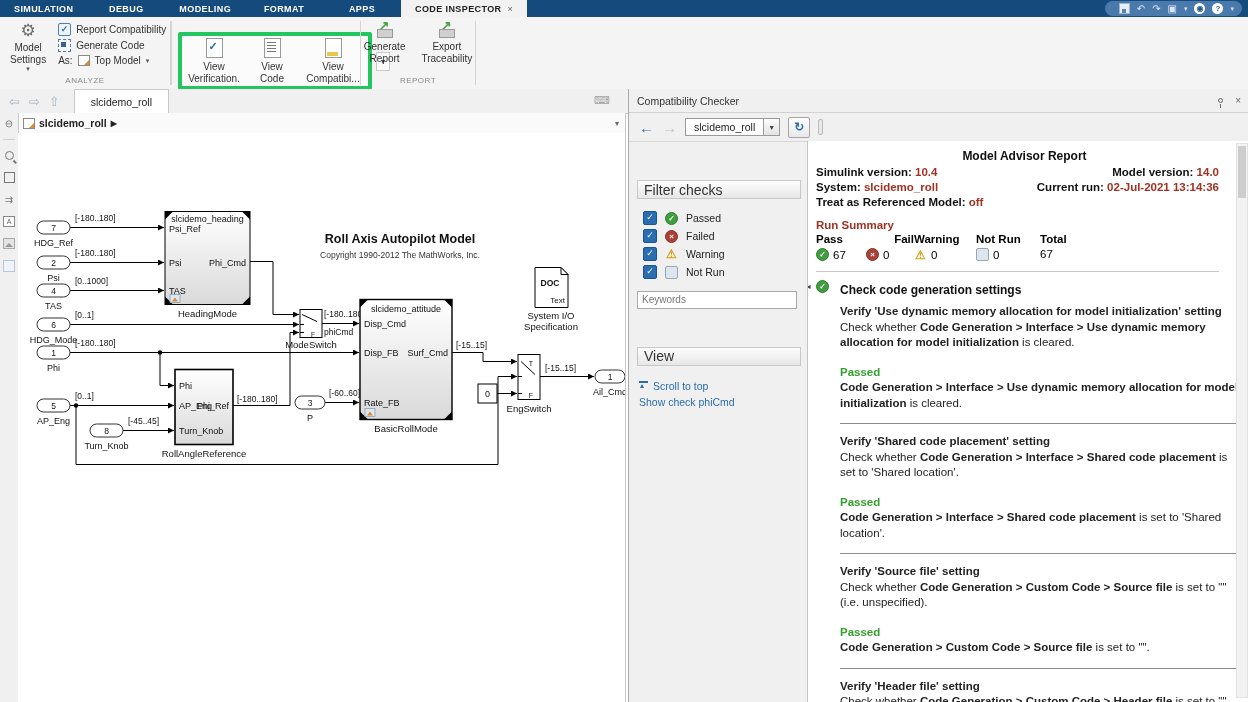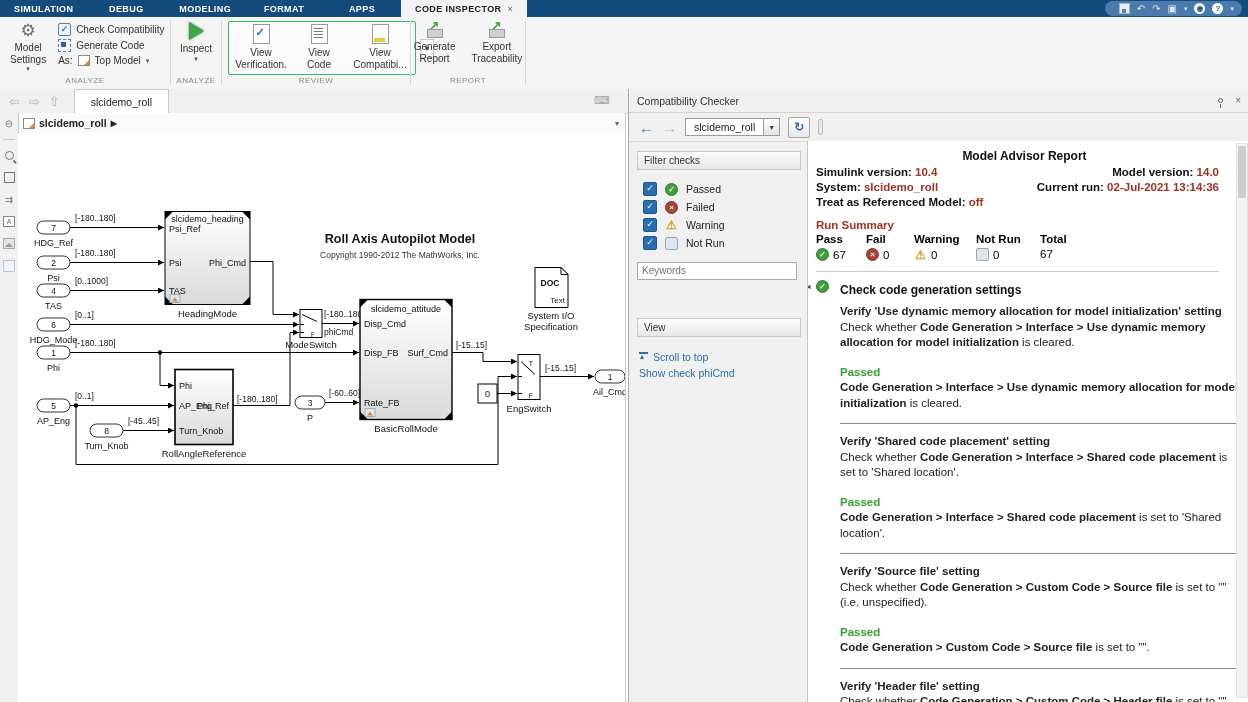--- a/index.html
+++ b/index.html
@@ -28,21 +28,21 @@
   .gear{font-size:17px;color:#6d6d6d;line-height:1;}
   .caret{font-size:7px;color:#555;}
   .stack{display:flex;flex-direction:column;justify-content:flex-start;gap:3px;padding:3px 6px;font-size:10px;color:#333;}
   .srow{display:flex;align-items:center;gap:5px;white-space:nowrap;}
   .ck{width:11px;height:11px;background:#eef4fb;border:1px solid #4a7fb5;border-radius:2px;color:#2a6db0;font-size:9px;font-weight:bold;line-height:10px;text-align:center;}
   .gc{width:11px;height:11px;border:1px dashed #4a7fb5;background:#f4f8fc;position:relative;}
   .gc:after{content:"";position:absolute;left:2px;top:2px;width:5px;height:5px;background:#35609c;}
   .mico{width:10px;height:9px;border:1px solid #8a8a8a;background:#fff;position:relative;}
   .mico:after{content:"";position:absolute;right:0;bottom:0;border-left:5px solid transparent;border-bottom:5px solid #e08a2e;}
   .play{width:0;height:0;border-left:15px solid #44a449;border-top:9px solid transparent;border-bottom:9px solid transparent;filter:drop-shadow(0 0 1px #2f7d34);}
-  .revbox{display:flex;border:1px solid #22c55e;background:#fbfbfb;border-radius:2px;margin:1px 2px;}
+  .revbox{display:flex;border:4px solid #22c55e;background:#fbfbfb;border-radius:2px;margin:12px 2px;}
   .page{width:15px;height:18px;background:#fff;border:1px solid #999;position:relative;}
   .page.vchk:after{content:"✓";position:absolute;left:2px;top:1px;color:#2a6db0;font-size:11px;font-weight:bold;}
   .page.code:after{content:"";position:absolute;left:2px;top:3px;width:9px;height:10px;background:repeating-linear-gradient(#777 0 1px,transparent 1px 3px);}
   .page.compat:after{content:"";position:absolute;left:1px;bottom:1px;width:11px;height:4px;background:#e8c84a;}
   .traybtn{position:relative;width:18px;height:16px;}
   .traybtn .tray{position:absolute;left:1px;bottom:0;width:14px;height:7px;background:#cfcfcf;border:1px solid #9a9a9a;}
   .traybtn .garr{position:absolute;left:3px;top:-3px;color:#4aa24a;font-size:13px;font-weight:bold;line-height:1;}
   .dropbtn{align-self:center;font-size:8px;color:#444;padding:4px 4px;border:1px solid #c9c9c9;background:#fbfbfb;margin-left:2px;}
 
   
@@ -88,21 +88,21 @@
   .bk{font-size:15px;font-weight:bold;color:#2f6fb1;line-height:1;}
   .fw{font-size:15px;font-weight:bold;color:#bcbcbc;line-height:1;}
   .mselect{display:flex;align-items:stretch;height:18px;}
   .mselect .val{background:#fff;border:1px solid #9a9a9a;padding:0 8px;font-size:10.5px;display:flex;align-items:center;color:#222;}
   .mselect .drp{width:15px;border:1px solid #9a9a9a;border-left:none;background:linear-gradient(#fdfdfd,#e3e3e3);font-size:7px;color:#444;display:flex;align-items:center;justify-content:center;}
   .refresh{width:20px;height:19px;border:1px solid #a5a5a5;border-radius:2px;background:linear-gradient(#fdfdfd,#e9e9e9);color:#2f6fb1;font-size:12px;font-weight:bold;display:flex;align-items:center;justify-content:center;}
   .grip{width:3px;height:14px;border:1px solid #bbb;border-radius:2px;background:#e8e8e8;}
   .pbody{position:absolute;left:0;top:52px;right:0;bottom:0;display:flex;}
 
   .filtercol{width:178px;padding:10px 6px 0 8px;box-sizing:border-box;}
-  .secbar{height:17px;background:linear-gradient(#fdfdfd,#e6e6e6);border:1px solid #c8c8c8;display:flex;align-items:center;padding:0 6px;font-size:10px;color:#333;}
+  .secbar{height:17px;background:linear-gradient(#fdfdfd,#e6e6e6);border:1px solid #c8c8c8;display:flex;align-items:center;padding:0 6px;font-size:14px;color:#333;margin-top:29px;}
   .fitems{padding:12px 0 10px 6px;display:flex;flex-direction:column;gap:4px;}
   .fitem{display:flex;align-items:center;gap:8px;font-size:10.5px;color:#222;}
   .cbx{width:12px;height:12px;background:#2a6db0;border:1px solid #1d558e;border-radius:2px;color:#fff;font-size:9px;line-height:11px;text-align:center;}
   .ic{width:13px;height:13px;border-radius:50%;color:#fff;font-size:8px;font-weight:bold;display:inline-flex;align-items:center;justify-content:center;flex:0 0 auto;}
   .ic-passed{background:#3f9e3f;border:1px solid #2f7d2f;box-sizing:border-box;}
   .ic-failed{background:#a94136;border:1px solid #8c3129;box-sizing:border-box;}
   .ic-warning{background:none;color:#d9a015;font-size:12px;width:13px;height:13px;border:none;}
   .ic-notrun{border-radius:2px;background:#dde6ee;border:1px solid #9aa7b2;box-sizing:border-box;}
   .kwinput{width:150px;height:14px;border:1px solid #a9a9a9;font-size:10px;padding:1px 4px;color:#333;font-family:"Liberation Sans",sans-serif;}
   .viewsec{margin-top:38px;}
@@ -169,47 +169,37 @@
     <div class="rgroup" style="width:170px;">
       <div class="ritems">
         <div class="bigbtn">
           <span class="gear">⚙</span>
           <span class="lbl">Model Settings</span>
           <span class="caret">▾</span>
         </div>
         <div class="stack">
           <div class="srow">
             <span class="ck">✓</span>
-            <span>Check Compatibility</span>
+            <span>Report Compatibility</span>
           </div>
           <div class="srow">
             <span class="gc"></span>
             <span>Generate Code</span>
           </div>
           <div class="srow">
             <span>As:</span>
             <span class="mico"></span>
             <span>Top Model</span>
             <span class="caret">▾</span>
           </div>
         </div>
       </div>
       <div class="rcaption">ANALYZE</div>
     </div>
     <div class="rsep"></div>
-    <div class="rgroup" style="width:50px;">
-      <div class="ritems" style="justify-content:center;">
-        <div class="bigbtn">
-          <span class="play"></span>
-          <span class="lbl">Inspect</span>
-          <span class="caret">▾</span>
-        </div>
-      </div>
-      <div class="rcaption">ANALYZE</div>
-    </div>
     <div class="rsep"></div>
     <div class="rgroup" style="width:188px;">
       <div class="ritems">
         <div class="revbox">
           <div class="bigbtn" style="width:52px;">
             <span class="page vchk"></span>
             <span class="lbl">View Verification.</span>
           </div>
           <div class="bigbtn" style="width:40px;">
             <span class="page code"></span>
@@ -531,21 +521,21 @@
           </div>
           <div class="rsum-title">Run Summary</div>
           <div class="rsum">
             <div class="col" style="width:50px;">
                 <span class="h">Pass</span>
                 <span class="vcell">
                   <span class="ic ic-passed">✓</span>
                   <span>67</span>
                 </span>
               </div>
-            <div class="col" style="width:48px;">
+            <div class="col" style="width:48px;text-align:right;">
                 <span class="h">Fail</span>
                 <span class="vcell">
                   <span class="ic ic-failed">×</span>
                   <span>0</span>
                 </span>
               </div>
             <div class="col" style="width:62px;">
                 <span class="h">Warning</span>
                 <span class="vcell">
                   <span class="ic ic-warning">⚠</span>

